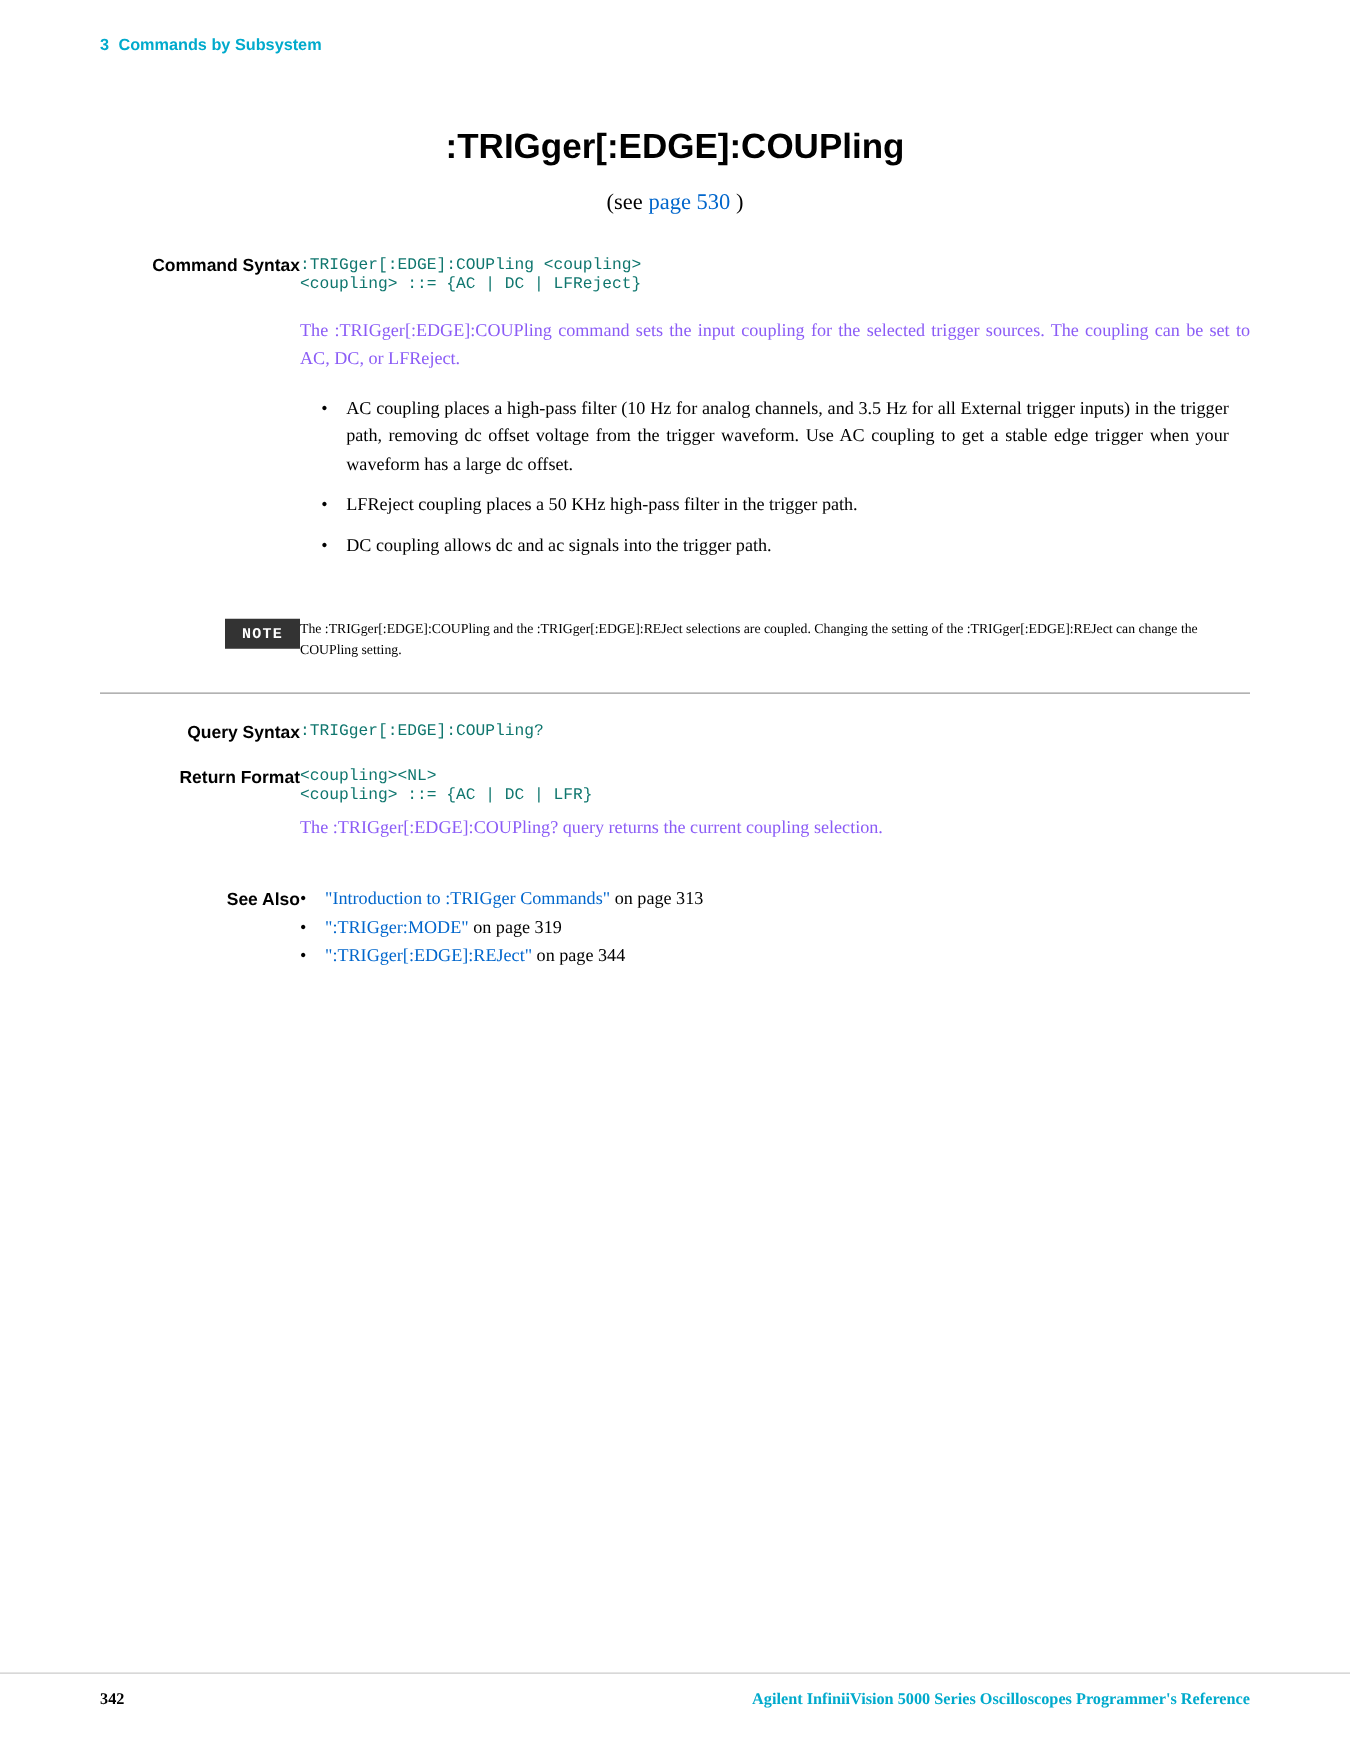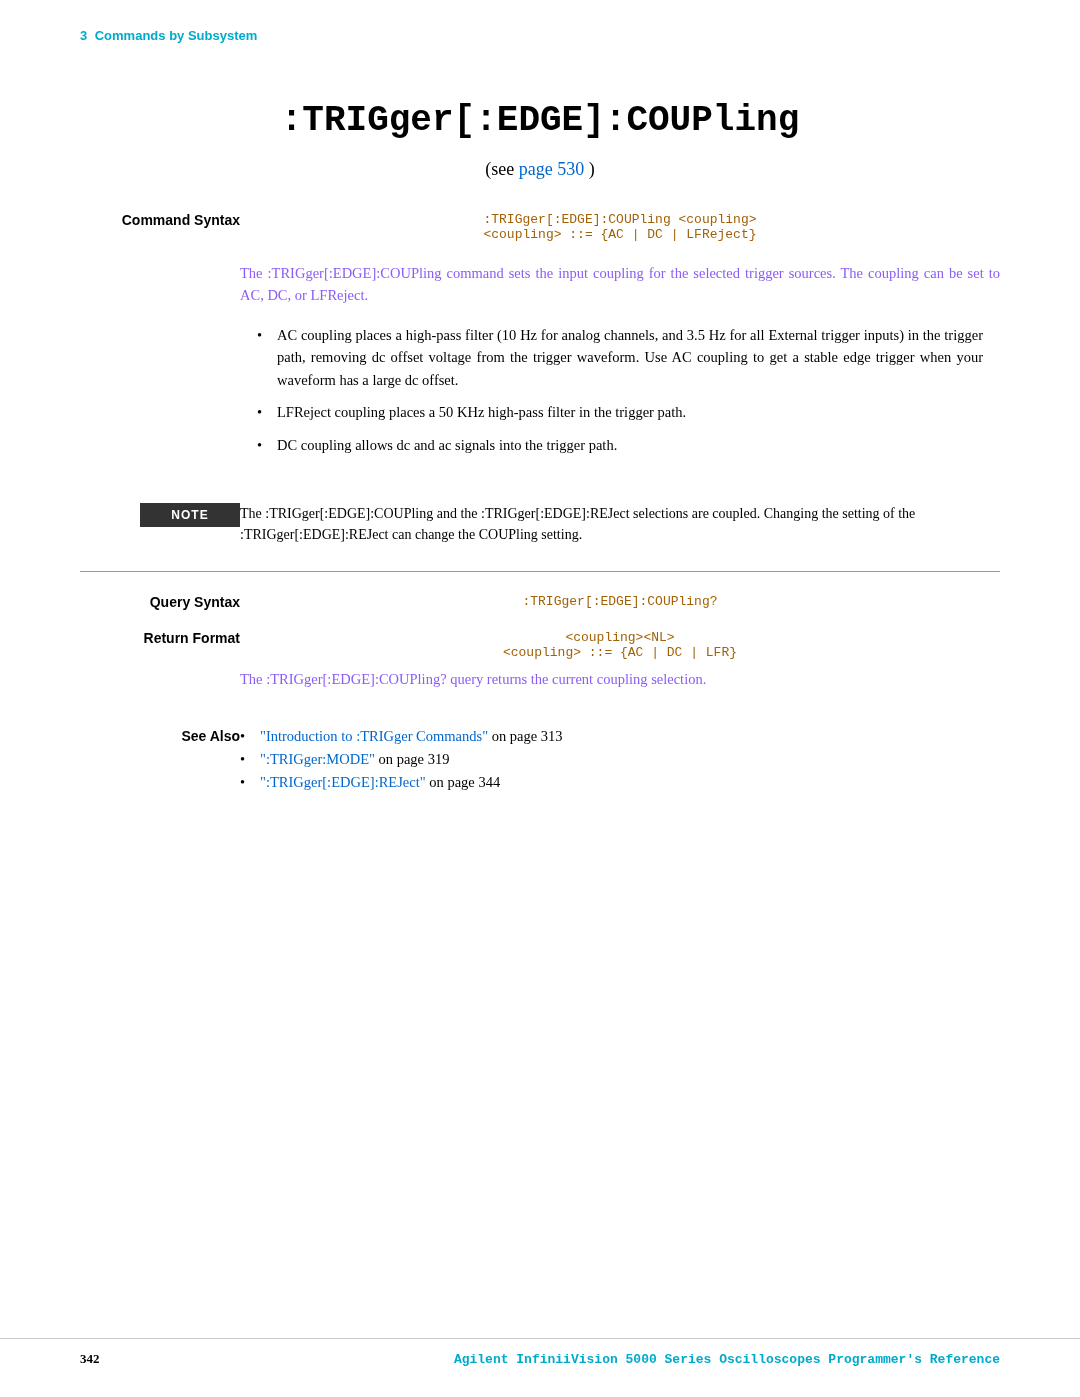--- a/index.html
+++ b/index.html
@@ -47,22 +47,22 @@
       margin-right: 4px;
     }
 
     
     .content {
       padding: 20px 80px 60px 80px;
     }
 
     
     .command-title {
-      font-family: Liberation Mono, monospace;
-      font-size: 36px;
+      font-family: Liberation Sans, sans-serif;
+      font-size: 28px;
       font-weight: bold;
       color: #000000;
       margin-bottom: 18px;
       margin-top: 24px;
       text-align: center;
     }
 
     
     .see-page {
       text-align: center;
@@ -103,22 +103,21 @@
 
     .value-col {
       font-family: 'Times New Roman', Times, serif;
       font-size: 14px;
       color: #000000;
     }
 
     .code-text {
       font-family: 'Courier New', Courier, monospace;
       font-size: 13px;
-      color: #a16207;
-      text-align: center;
+      color: #0f766e;
     }
 
     .section-gap {
       height: 12px;
     }
 
     .section-gap-large {
       height: 20px;
     }
 
@@ -158,33 +157,33 @@
     }
 
     
     .note-row td {
       padding: 14px 0;
     }
 
     .note-label {
       background: #333333;
       color: #ffffff;
-      font-family: Liberation Sans, sans-serif;
+      font-family: Liberation Mono, monospace;
       font-size: 12px;
       font-weight: bold;
       padding: 5px 10px;
       text-align: center;
       letter-spacing: 1px;
       display: inline-block;
-      width: 100px;
+      width: 60px;
     }
 
     .note-content {
       font-family: 'Times New Roman', Times, serif;
-      font-size: 14px;
+      font-size: 11px;
       color: #000000;
       line-height: 1.5;
       vertical-align: top;
     }
 
     
     .divider-row td {
       border-top: 1px solid #999999;
       padding-top: 14px;
     }
@@ -227,21 +226,21 @@
     }
 
     .footer-page-num {
       font-family: Liberation Serif, serif;
       font-size: 13px;
       font-weight: bold;
       color: #000000;
     }
 
     .footer-title {
-      font-family: Liberation Mono, monospace;
+      font-family: Liberation Serif, serif;
       font-size: 13px;
       font-weight: bold;
       color: #00aacc;
       text-align: right;
     }
 
     .note-cell-label {
       width: 100px;
       vertical-align: top;
       padding-top: 4px;

